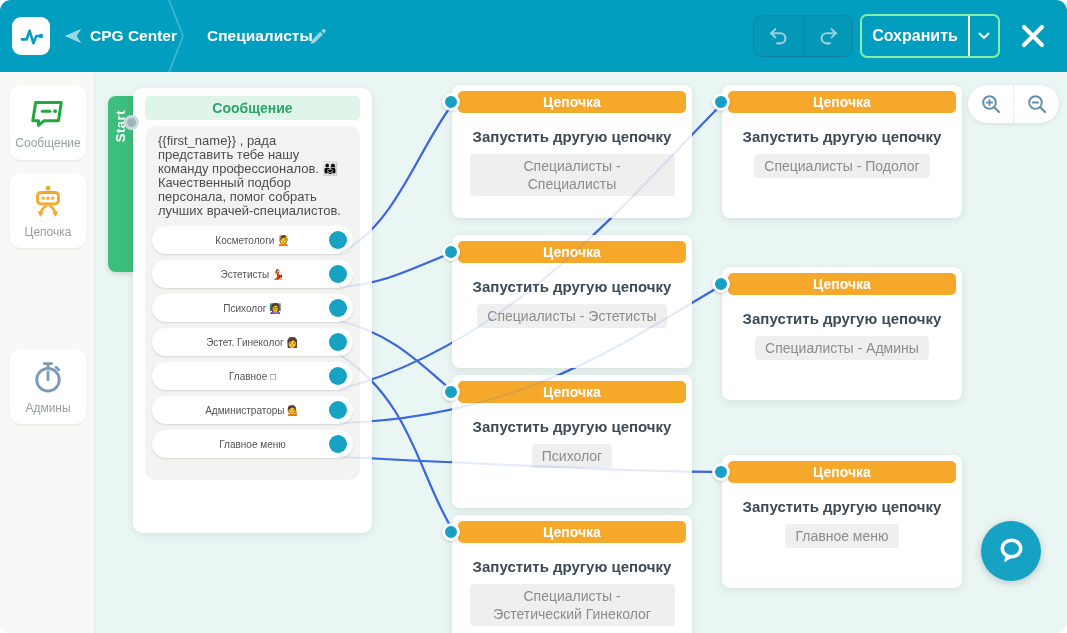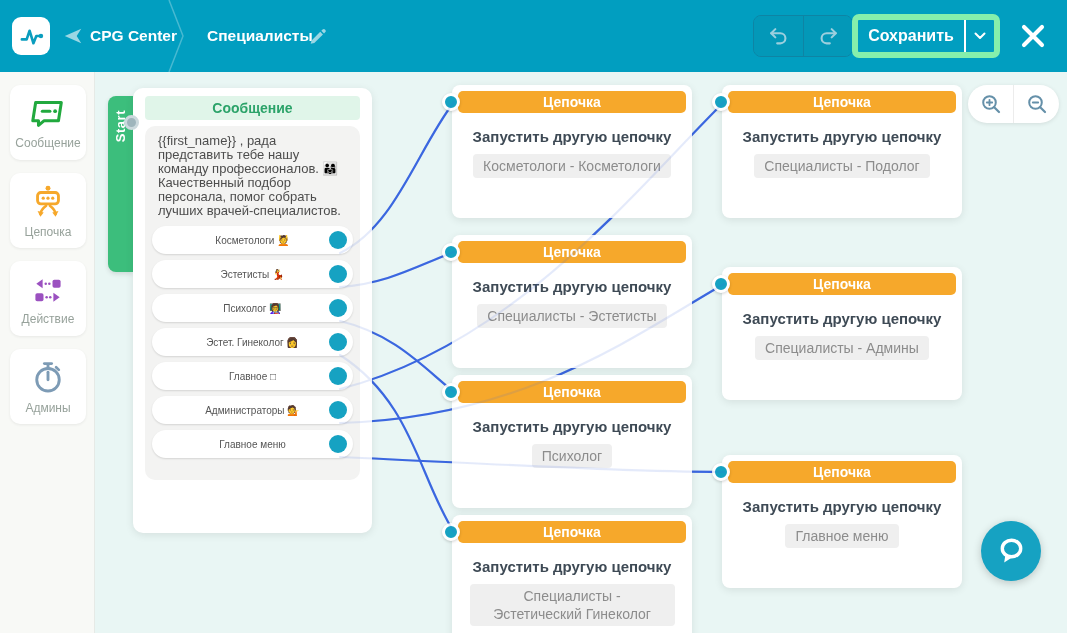--- a/index.html
+++ b/index.html
@@ -1,37 +1,37 @@
 <!DOCTYPE html>
 <html><head>
 <meta charset="utf-8">
 <style>
   * { margin:0; padding:0; box-sizing:border-box; }
   html,body { width:1067px; height:633px; overflow:hidden;
               font-family:"Liberation Sans", sans-serif; }
-  #app { position:relative; width:1067px; height:633px; background:#E9F6F4; overflow:hidden; }
+  #app { position:relative; width:1067px; height:633px; background:#E9F6F4; overflow:hidden;border-radius:11px; }
 
   
   .topbar { position:absolute; left:0; top:0; width:1067px; height:72px; background:#019EC0; z-index:10; }
   .logo { position:absolute; left:12px; top:17px; width:38px; height:38px; background:#fff; border-radius:9px;
           display:flex; align-items:center; justify-content:center; cursor:pointer; }
   .back-ic { position:absolute; left:62px; top:25px; width:22px; height:22px; cursor:pointer; }
   .bot-name { position:absolute; left:90px; top:0; height:72px; display:flex; align-items:center;
               color:#fff; font-weight:bold; font-size:15.5px; cursor:pointer; }
   .crumb-sep { position:absolute; left:168px; top:0; }
   .page-title { position:absolute; left:207px; top:0; height:72px; display:flex; align-items:center;
                 color:#fff; font-weight:bold; font-size:15.5px; }
   .edit-ic { position:absolute; left:308px; top:28px; width:18px; height:18px; cursor:pointer; }
   .ur-group { position:absolute; right:214px; top:15px; display:flex; border:1.5px solid #0E84A4;
               border-radius:8px; overflow:hidden; }
   .ur-btn { width:49px; height:40px; display:flex; align-items:center; justify-content:center;
             background:#0398B8; cursor:pointer; }
   .ur-btn + .ur-btn { border-left:1.5px solid #0E84A4; }
   .save-group { position:absolute; right:67px; top:14px; display:flex; height:44px;
-                border:6px solid #86efac; border-radius:7px; overflow:hidden; }
+                border:2px solid #86efac; border-radius:7px; overflow:hidden; }
   .save-main { width:106px; display:flex; align-items:center; justify-content:center;
                color:#fff; font-weight:bold; font-size:16px; cursor:pointer; }
   .save-caret { width:30px; display:flex; align-items:center; justify-content:center;
                 border-left:2px solid #fff; cursor:pointer; }
   .close-btn { position:absolute; right:22px; top:24px; width:24px; height:24px; cursor:pointer; }
 
   
   .sidebar { position:absolute; left:0; top:72px; width:95px; height:561px; background:#F8F9F6;
              border-right:1px solid #E6EAE6; z-index:9; }
   .side-card { position:absolute; left:10px; width:76px; height:75px; background:#fff; border-radius:10px;
@@ -156,33 +156,20 @@
         <circle cx="15" cy="16" r="1.7" fill="#F6A82B"></circle>
         <circle cx="20" cy="16" r="1.7" fill="#F6A82B"></circle>
         <circle cx="25" cy="16" r="1.7" fill="#F6A82B"></circle>
         <path d="M18 24 C14 27 12.5 29.5 12 32.5" fill="none" stroke="#F6A82B" stroke-width="2.8" stroke-linecap="round"></path>
         <polygon points="9,29.5 12,35.5 15.5,31" fill="#F6A82B"></polygon>
         <path d="M22 24 C26 27 27.5 29.5 28 32.5" fill="none" stroke="#F6A82B" stroke-width="2.8" stroke-linecap="round"></path>
         <polygon points="31,29.5 28,35.5 24.5,31" fill="#F6A82B"></polygon>
       </svg>
       <span class="side-label">Цепочка</span>
     </div>
-    <div class="side-card" style="top:189px">
-      <svg width="36" height="36" viewBox="0 0 40 40">
-        <polygon points="7,13 14,8 14,18" fill="#9B51C0"></polygon>
-        <circle cx="17.5" cy="13" r="1.4" fill="#9B51C0"></circle>
-          <circle cx="21.5" cy="13" r="1.4" fill="#9B51C0"></circle>
-        <rect x="25" y="8.5" width="9" height="9" rx="2" fill="#9B51C0"></rect>
-        <rect x="6" y="23.5" width="9" height="9" rx="2" fill="#9B51C0"></rect>
-        <circle cx="18.5" cy="28" r="1.4" fill="#9B51C0"></circle>
-          <circle cx="22.5" cy="28" r="1.4" fill="#9B51C0"></circle>
-        <polygon points="33,28 26,23 26,33" fill="#9B51C0"></polygon>
-      </svg>
-      <span class="side-label">Действие</span>
-    </div>
     <div class="side-card" style="top:277px">
       <svg width="36" height="38" viewBox="0 0 40 40">
         <line x1="16" y1="4" x2="24" y2="4" stroke="#7D9BB5" stroke-width="3.2" stroke-linecap="round"></line>
         <line x1="20" y1="4" x2="20" y2="9" stroke="#7D9BB5" stroke-width="3.2"></line>
         <circle cx="20" cy="22" r="12.5" fill="none" stroke="#7D9BB5" stroke-width="3.2"></circle>
         <line x1="20" y1="22" x2="20" y2="13.5" stroke="#7D9BB5" stroke-width="3.2" stroke-linecap="round"></line>
         <line x1="29" y1="8" x2="32" y2="11" stroke="#7D9BB5" stroke-width="3" stroke-linecap="round"></line>
       </svg>
       <span class="side-label">Админы</span>
     </div>
@@ -240,21 +227,21 @@
         </div>
       </div>
     </div>
 
     <div class="chain-node" style="left:357px; top:13px">
       <div class="chain-header">
         <span class="chain-port"></span>
         <span>Цепочка</span>
       </div>
       <div class="chain-title">Запустить другую цепочку</div>
-      <div class="chain-target">Косметологи - Косметологи</div>
+      <div class="chain-target">Специалисты - Специалисты</div>
     </div>
 
     <div class="chain-node" style="left:627px; top:13px">
       <div class="chain-header">
         <span class="chain-port"></span>
         <span>Цепочка</span>
       </div>
       <div class="chain-title">Запустить другую цепочку</div>
       <div class="chain-target">Специалисты - Подолог</div>
     </div>

